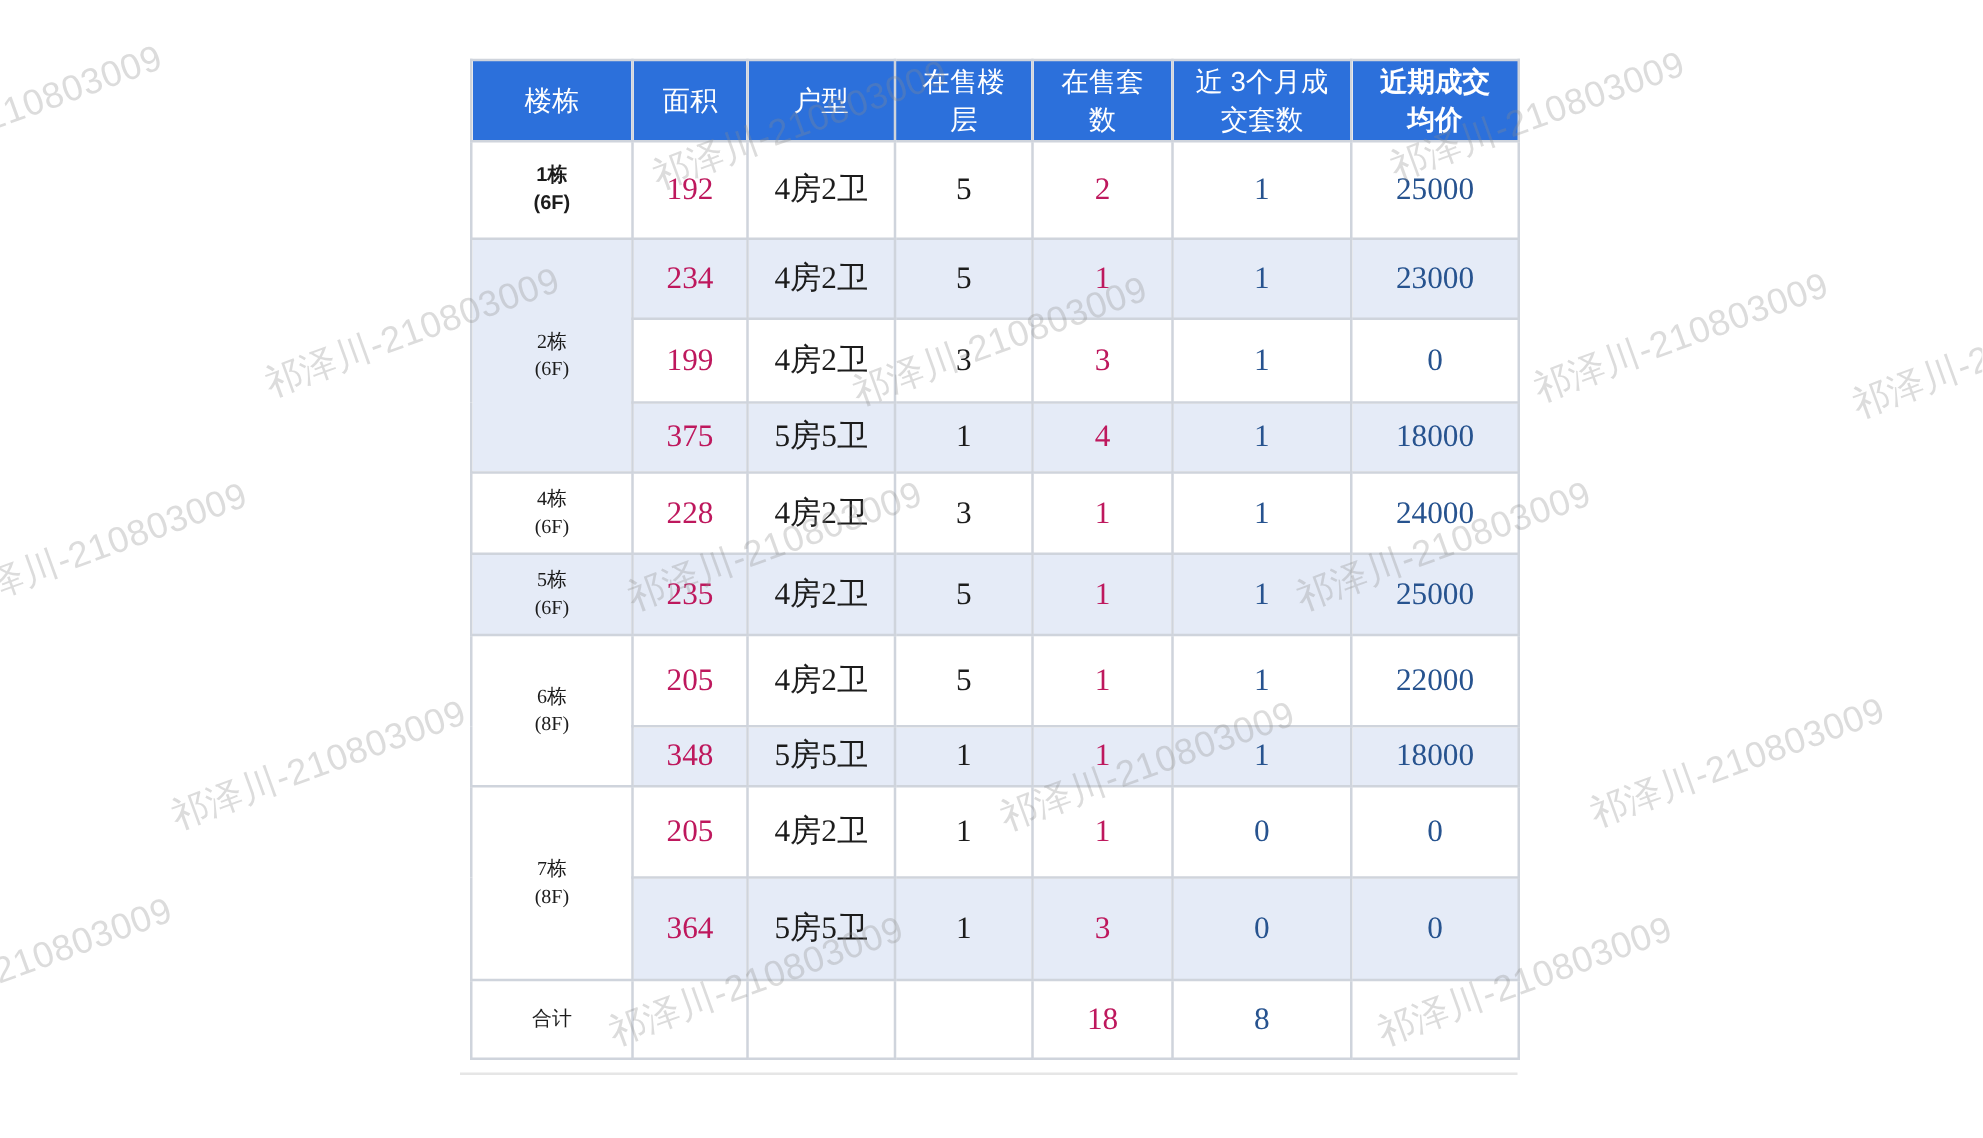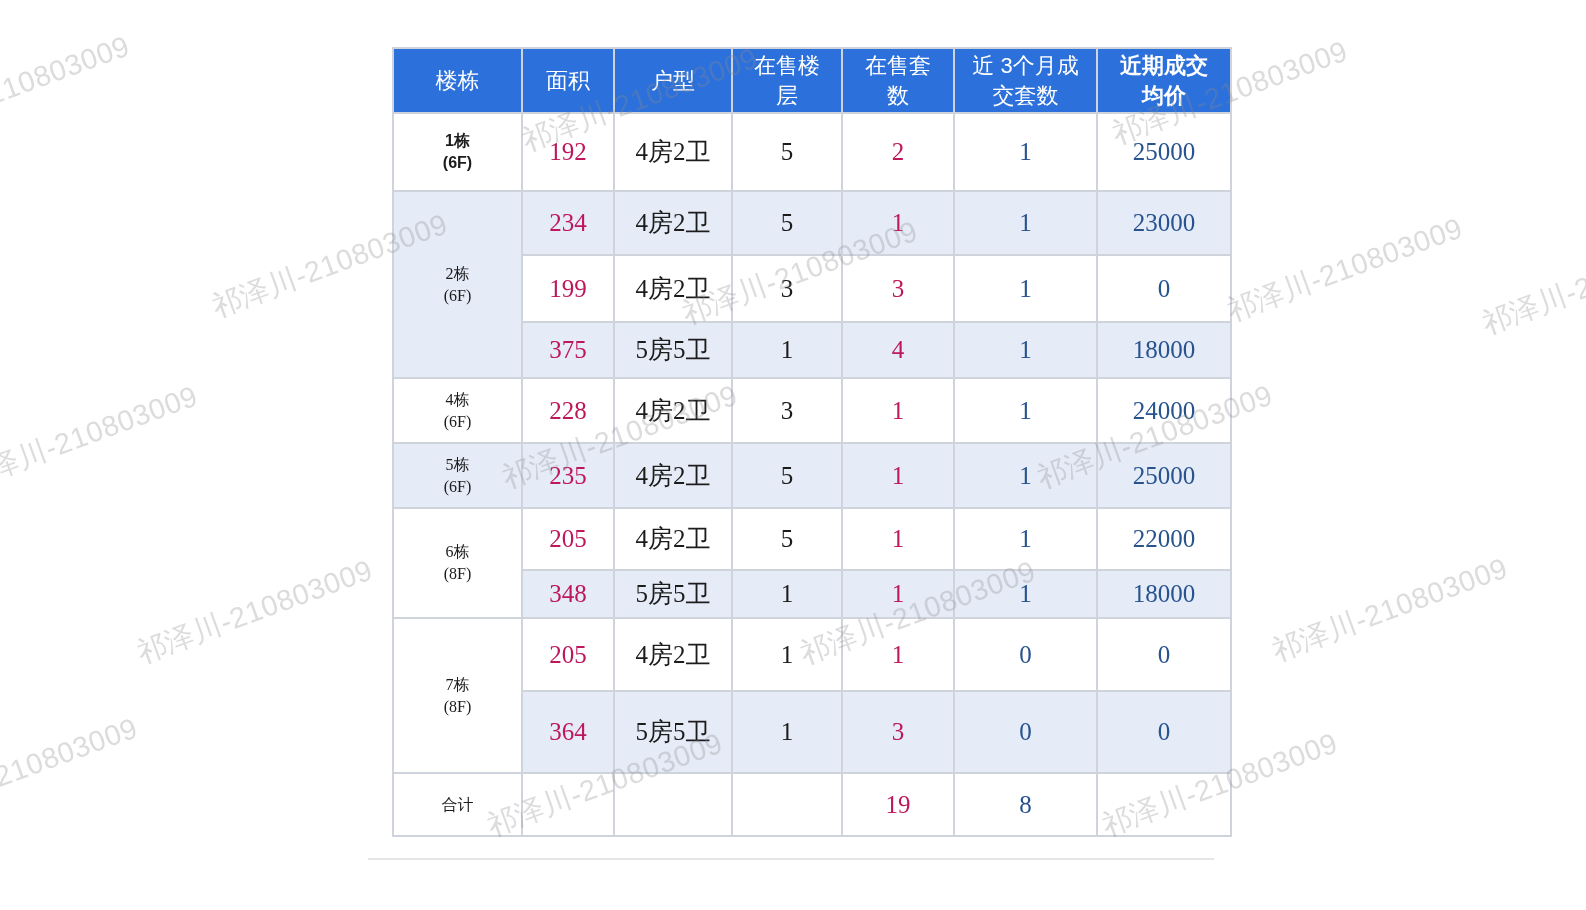--- a/index.html
+++ b/index.html
@@ -7,21 +7,21 @@
   .page {
     position: relative;
     width: 1586px;
     height: 910px;
     background: #ffffff;
     overflow: hidden;
     font-family: "Liberation Sans", "DejaVu Sans", sans-serif;
   }
   table.tbl {
     position: absolute;
-    left: 392px;
+    left: 376px;
     top: 47px;
     border-collapse: collapse;
     table-layout: fixed;
   }
   .tbl th, .tbl td {
     border: 2px solid #CFD4DC;
     text-align: center;
     vertical-align: middle;
     padding: 0;
     white-space: pre-line;
@@ -155,21 +155,21 @@
         <tr class="shade" style="height: 65px;">
           <td rowspan="1" class="bcell bshade">5栋
 (6F)</td>
           <td class="red">235</td>
           <td>4房2卫</td>
           <td>5</td>
           <td class="red">1</td>
           <td class="blue">1</td>
           <td class="blue">25000</td>
         </tr>
-        <tr style="height: 62px;">
+        <tr style="height: 73px;">
           <td rowspan="2" class="bcell bplain">6栋
 (8F)</td>
           <td class="red">205</td>
           <td>4房2卫</td>
           <td>5</td>
           <td class="red">1</td>
           <td class="blue">1</td>
           <td class="blue">22000</td>
         </tr>
         <tr class="shade" style="height: 48px;">
@@ -196,21 +196,21 @@
           <td>1</td>
           <td class="red">3</td>
           <td class="blue">0</td>
           <td class="blue">0</td>
         </tr>
         <tr style="height: 63px;">
           <td rowspan="1" class="bcell bplain">合计</td>
           <td class="red"></td>
           <td></td>
           <td></td>
-          <td class="red">19</td>
+          <td class="red">18</td>
           <td class="blue">8</td>
           <td class="blue"></td>
         </tr>
       </tbody>
     </table>
   <div class="after-line"></div>
   <div class="wm-layer">
       <span class="wm" style="left: 12px; top: 88px;">祁泽川-210803009</span>
       <span class="wm" style="left: 640px; top: 100px;">祁泽川-210803009</span>
       <span class="wm" style="left: 1230px; top: 93px;">祁泽川-210803009</span>

